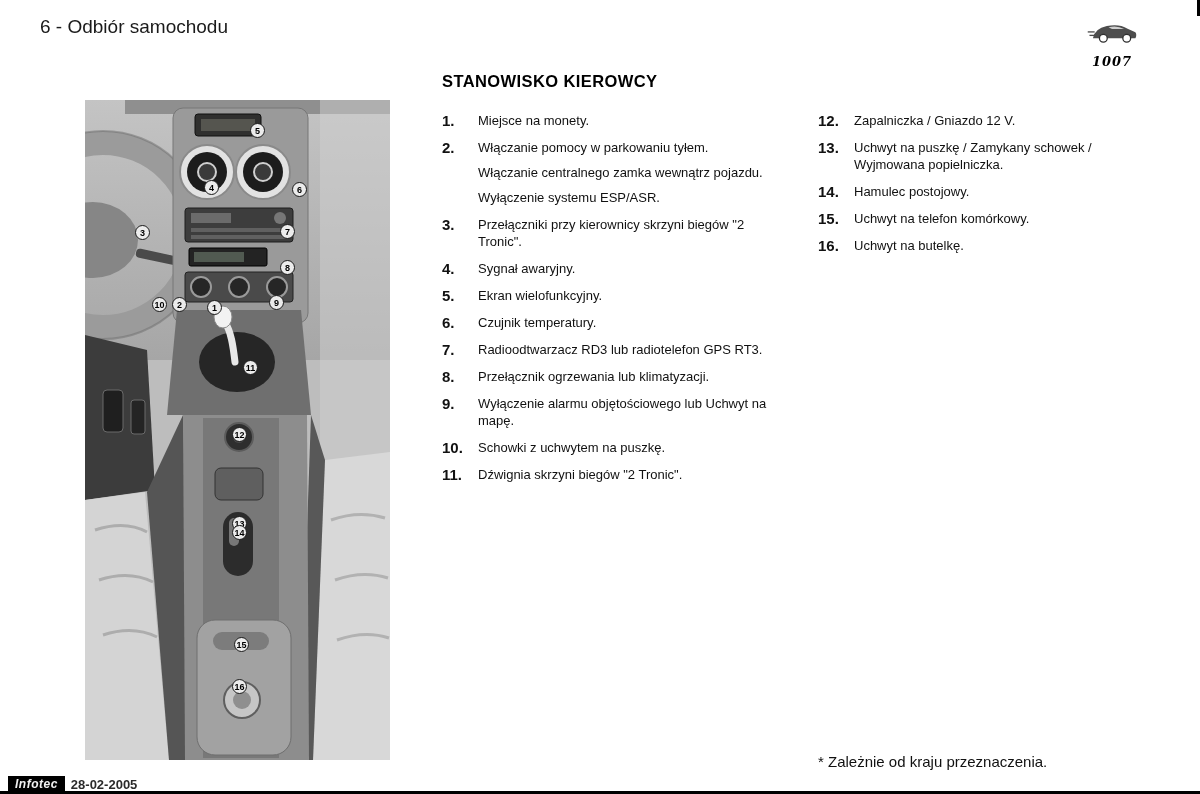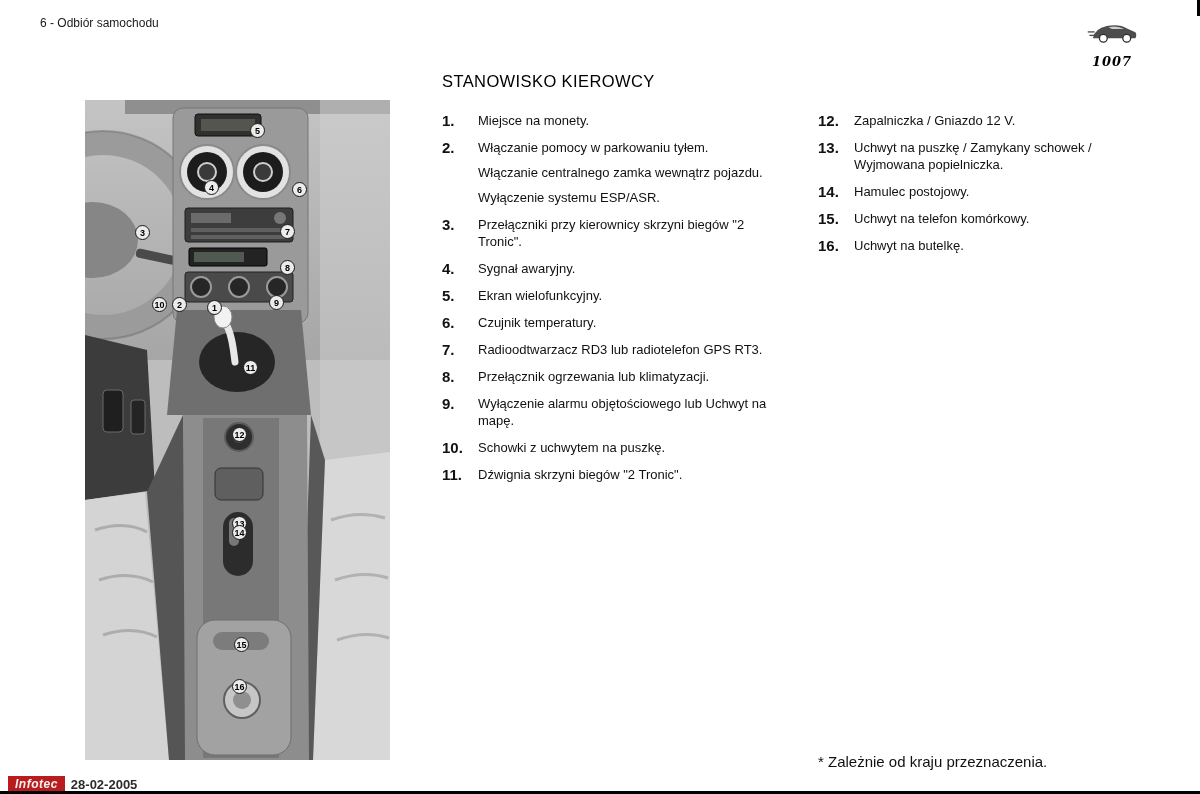--- a/index.html
+++ b/index.html
@@ -11,21 +11,21 @@
     height: 794px;
     background: #fff;
     overflow: hidden;
   }
 
   
   .header {
     position: absolute;
     left: 40px;
     top: 16px;
-    font-size: 12px;
+    font-size: 19px;
     color: #1a1a1a;
   }
 
   
   .logo {
     position: absolute;
     left: 1082px;
     top: 20px;
     width: 60px;
     text-align: center;
@@ -88,21 +88,21 @@
     align-items: center;
     justify-content: center;
   }
 
   
   .title {
     position: absolute;
     left: 442px;
     top: 72px;
     font-size: 16.5px;
-    font-weight: normal;
+    font-weight: bold;
     letter-spacing: 0.4px;
     color: #000;
   }
   .col {
     position: absolute;
     top: 112px;
   }
   .col-left { left: 442px; width: 326px; }
   .col-right { left: 818px; width: 300px; }
   .item { display: flex; margin-bottom: 10px; }
@@ -132,21 +132,21 @@
   
   .footer {
     position: absolute;
     left: 8px;
     top: 776px;
     display: flex;
     align-items: center;
     gap: 6px;
   }
   .footer .badge {
-    background: #b91c1c;
+    background: #000000;
     color: #f2f2f2;
     font-size: 12px;
     font-weight: bold;
     font-style: italic;
     padding: 1px 7px 2px 7px;
     letter-spacing: 0.5px;
   }
   .footer .date {
     font-size: 13px;
     font-weight: bold;

